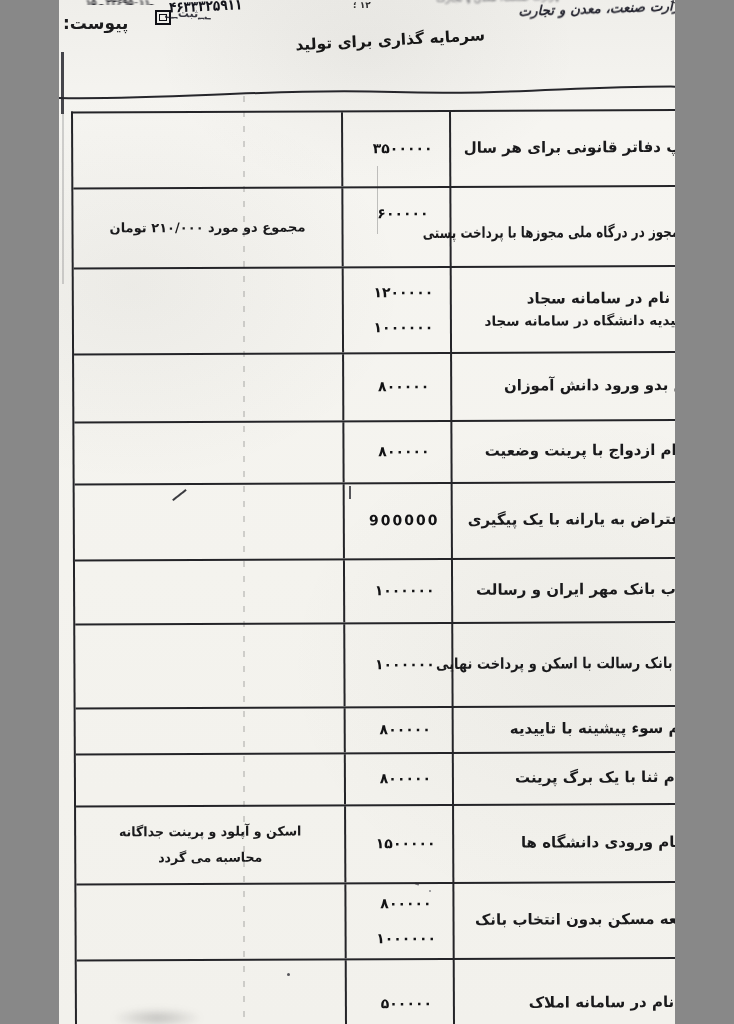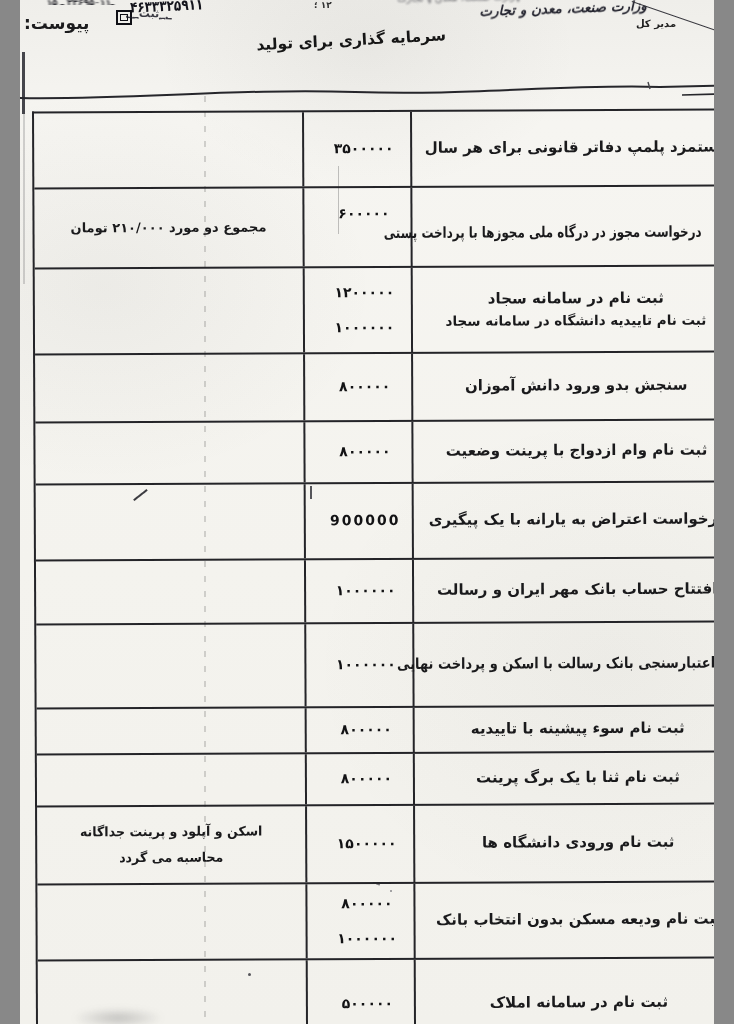--- a/index.html
+++ b/index.html
@@ -1,17 +1,17 @@
 <!DOCTYPE html>
 <html lang="fa" dir="rtl"><head>
 <meta charset="utf-8">
 <style>
   html,body{margin:0;padding:0;background:#888;}
   .page{
-    position:relative; width:694px; height:1024px; overflow:hidden;
+    position:relative; width:616px; height:1024px; overflow:hidden;
     margin:0 auto;
     font-family:"DejaVu Sans", sans-serif;
     direction:rtl;
     background:
       radial-gradient(ellipse 420px 300px at 12% 28%, rgba(60,60,55,.05), transparent 65%),
       radial-gradient(ellipse 500px 420px at 85% 65%, rgba(60,60,55,.04), transparent 60%),
       radial-gradient(ellipse 300px 200px at 50% 5%, rgba(80,80,75,.06), transparent 70%),
       linear-gradient(180deg,#efeeea 0%, #f6f5f1 12%, #f4f3ee 55%, #f2f1ec 100%);
   }
   .abs{position:absolute;}

